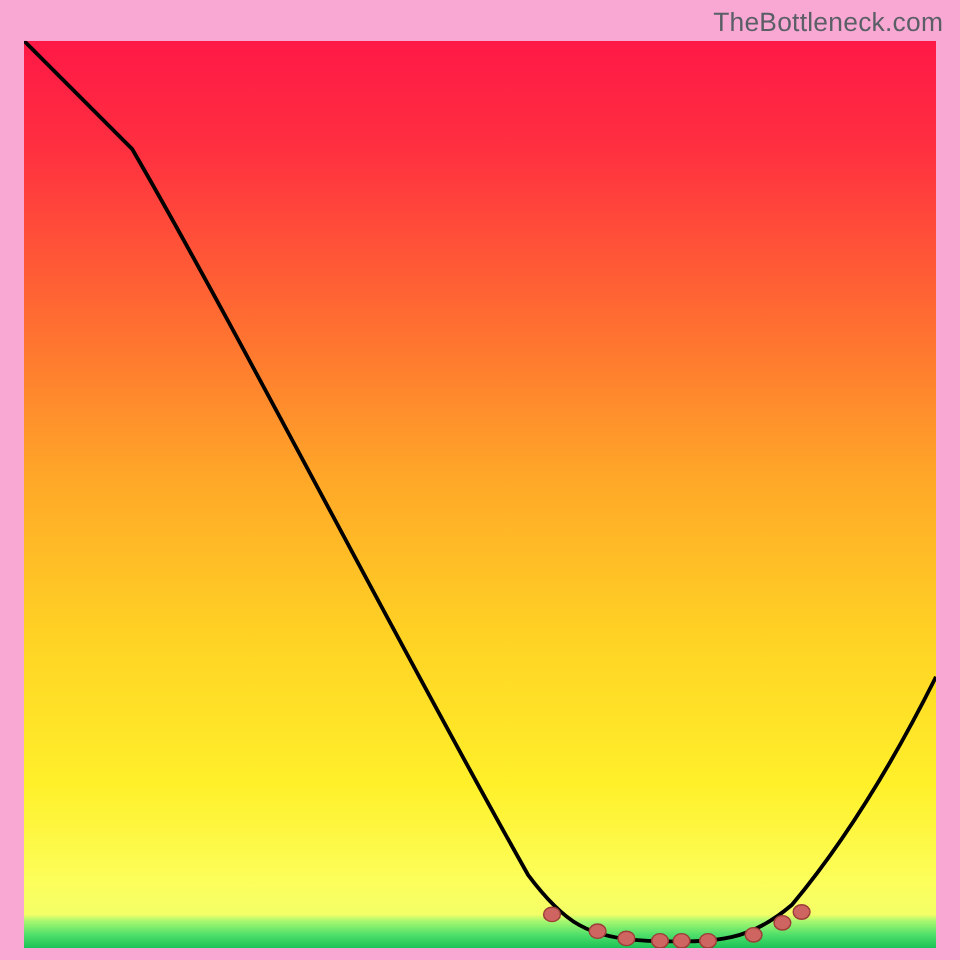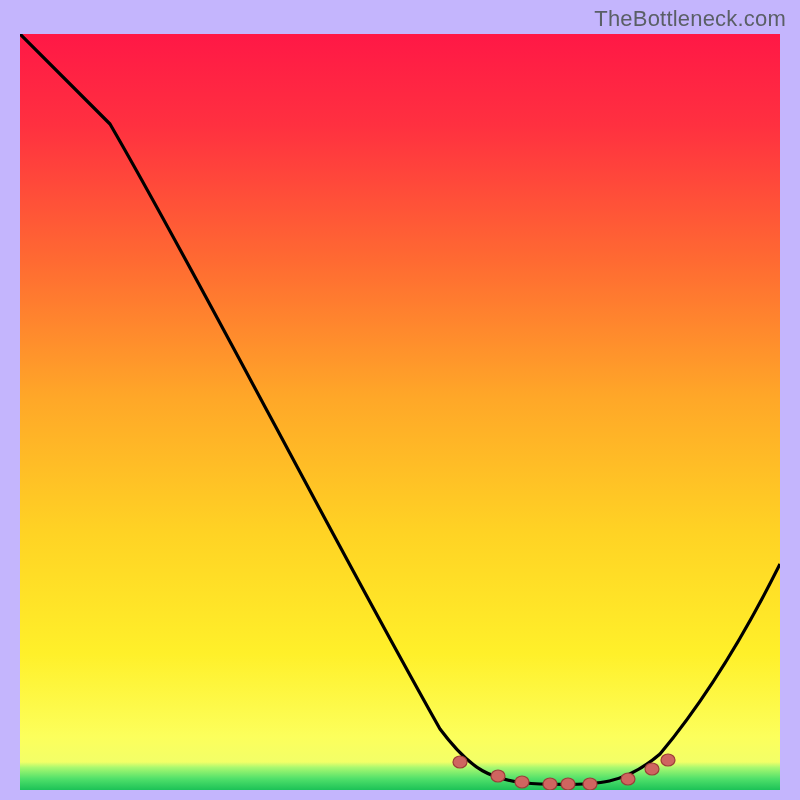--- a/index.html
+++ b/index.html
@@ -1,17 +1,17 @@
 <!DOCTYPE html>
 <html><head>
 <meta charset="utf-8">
 <style>
   * { margin: 0; padding: 0; box-sizing: border-box; }
   html, body { width: 800px; height: 800px; background: #000; overflow: hidden; }
-  .stage { position: relative; width: 800px; height: 800px; background: #c4b5fd; }
+  .stage { position: relative; width: 800px; height: 800px; background: #f9a8d4; }
   .watermark {
     position: absolute;
     top: 6px;
     right: 14px;
     font-family: Arial, Helvetica, sans-serif;
     font-size: 22px;
     font-weight: 400;
     color: #5a5f66;
     letter-spacing: 0.2px;
     z-index: 5;

